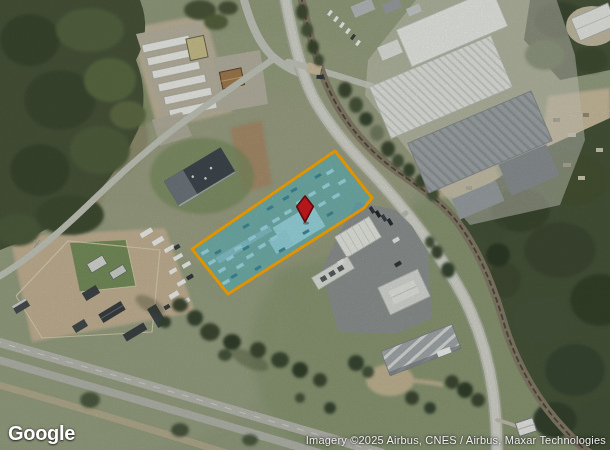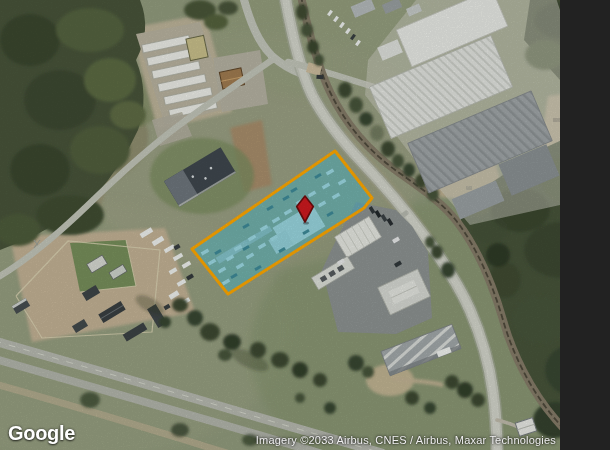--- a/index.html
+++ b/index.html
@@ -1,17 +1,17 @@
 <!DOCTYPE html>
 <html><head>
 <meta charset="utf-8">
 <style>
   html,body{margin:0;padding:0;background:#222;}
   .map-viewport{
-    position:relative;width:560px;height:450px;overflow:hidden;
+    position:relative;width:610px;height:450px;overflow:hidden;
     background:#929c7e;font-family:"Liberation Sans",sans-serif;
     cursor:default;
   }
   .map-viewport svg{display:block;position:absolute;top:0;left:0;}
   .google-logo{
     position:absolute;left:8px;bottom:5px;z-index:5;
     color:#ffffff;font-size:20px;font-weight:700;letter-spacing:-0.3px;
     font-family:"Liberation Sans",sans-serif;
     text-shadow:0 1px 2px rgba(0,0,0,.65),0 0 3px rgba(0,0,0,.55);
     user-select:none;
@@ -563,14 +563,14 @@
 
     <g transform="translate(305,210)">
       <ellipse cx="1" cy="13" rx="3" ry="1.6" fill="#000" opacity=".35"></ellipse>
       <path d="M0,-14 L8.3,-3.5 L0,12 L-8.3,-3.5 Z" stroke-width="1.6" stroke-linejoin="round" fill="#CD1A1F" stroke="#6E0D0D"></path>
     </g>
 
     <rect width="610" height="450" filter="url(#grain)" opacity=".12"></rect>
   </svg>
 
   <div class="google-logo">Google</div>
-  <div class="attribution">Imagery ©2033 Airbus, CNES / Airbus, Maxar Technologies</div>
+  <div class="attribution">Imagery ©2025 Airbus, CNES / Airbus, Maxar Technologies</div>
 </div>
 
 </body></html>

